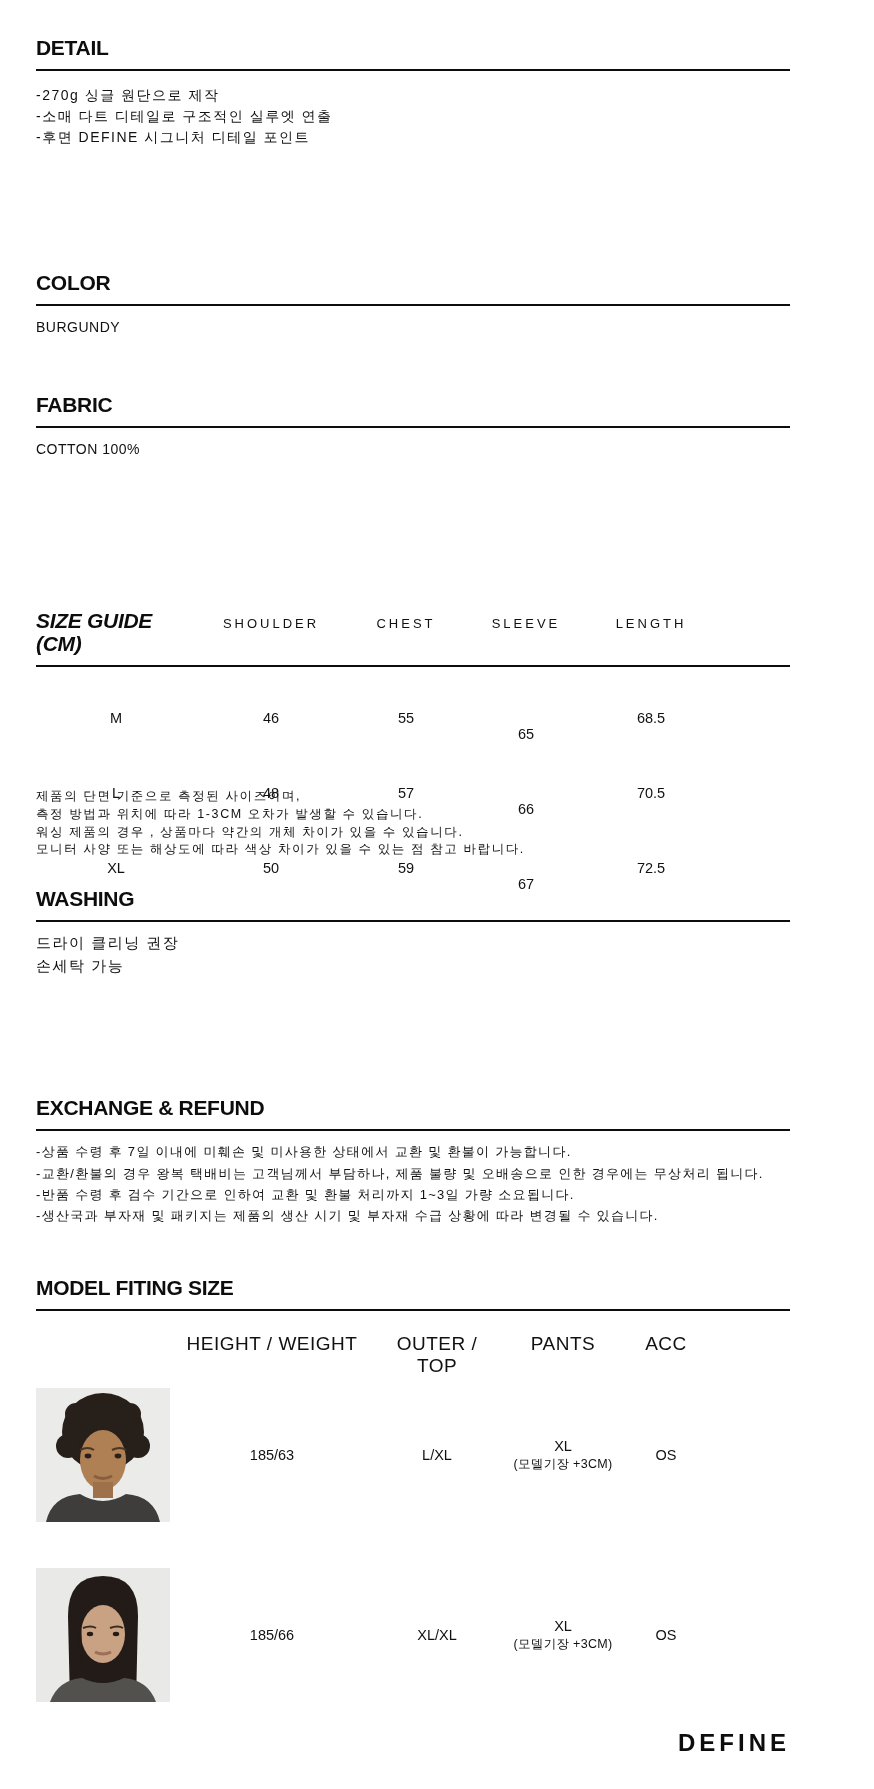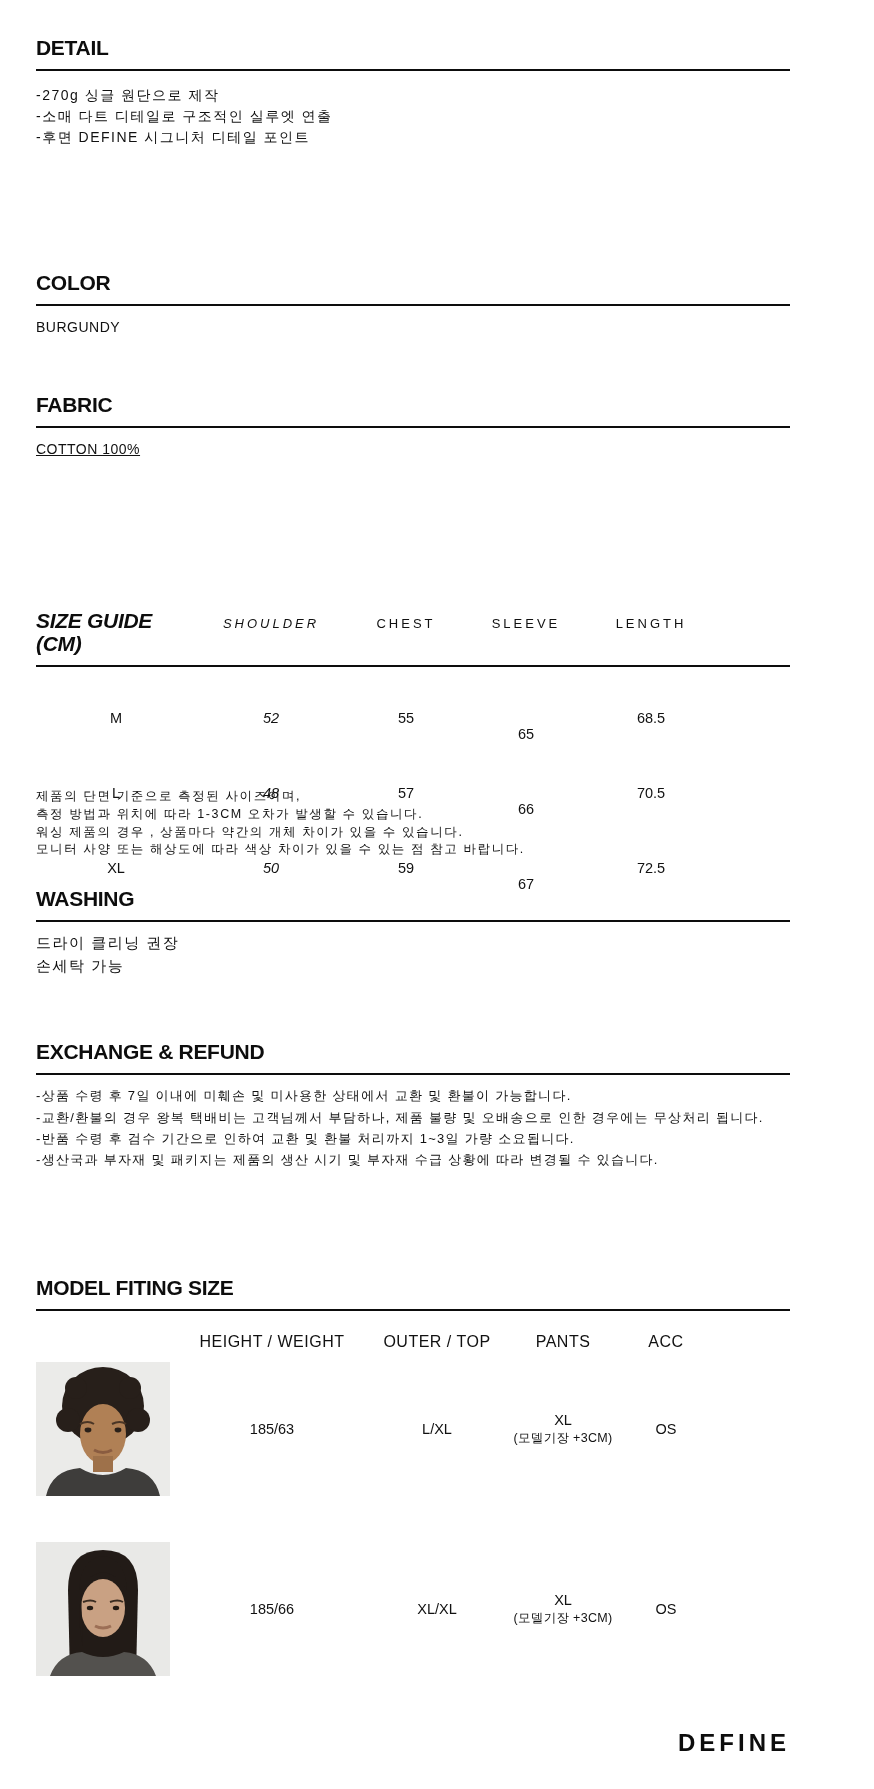--- a/index.html
+++ b/index.html
@@ -19,36 +19,36 @@
   .rule{border-bottom:2.5px solid #0d0d0d;margin-top:10px;}
   .body-ko{
     font-size:14px;letter-spacing:1.5px;line-height:1.5;color:#111;
   }
   .plain-val{font-size:14px;letter-spacing:0.5px;color:#111;}
 
   
   .sg-header{display:flex;align-items:baseline;}
   .sg-title-cell{width:160px;flex:0 0 160px;font-style:italic;}
   .sg-col{font-size:13px;font-weight:500;letter-spacing:3px;text-align:center;color:#111;}
-  .sg-c1{width:150px;flex:0 0 150px;font-style:italic;}
+  .sg-c1{width:150px;flex:0 0 150px;}
   .sg-c2{width:120px;flex:0 0 120px;}
   .sg-c3{width:120px;flex:0 0 120px;margin-top:32px;}
   .sg-c4{width:130px;flex:0 0 130px;}
   .sg-row{display:flex;align-items:center;margin-top:27px;}
   .sg-cell{font-size:14.5px;text-align:center;color:#111;}
   .sg-size{width:160px;flex:0 0 160px;}
   .notes{font-size:12.5px;letter-spacing:1.6px;line-height:1.42;color:#111;}
 
   
   .exch-lines{font-size:13px;letter-spacing:1.3px;line-height:1.65;color:#111;}
 
   
   .mf-header{display:flex;align-items:baseline;margin-top:22px;}
   .mf-photo-col{width:134px;flex:0 0 134px;}
-  .mf-col{font-size:16px;letter-spacing:0.5px;text-align:center;color:#111;}
+  .mf-col{font-size:19px;letter-spacing:0.5px;text-align:center;color:#111;}
   .mf-c1{width:204px;flex:0 0 204px;}
   .mf-c2{width:126px;flex:0 0 126px;}
   .mf-c3{width:126px;flex:0 0 126px;}
   .mf-c4{width:80px;flex:0 0 80px;}
   .mf-row{display:flex;align-items:center;}
   .mf-row-1{margin-top:11px;}
   .mf-row-2{margin-top:46px;}
   .mf-cell{font-size:14.5px;text-align:center;color:#111;}
   .mf-pants-note{font-size:12.5px;margin-top:2px;letter-spacing:0.3px;}
   .photo{width:134px;height:134px;display:block;}
@@ -75,36 +75,36 @@
 
   <div class="sec" style="top:271px;">
     <div class="sec-title">COLOR</div>
     <div class="rule"></div>
     <div class="plain-val" style="margin-top:13px;">BURGUNDY</div>
   </div>
 
   <div class="sec" style="top:393px;">
     <div class="sec-title">FABRIC</div>
     <div class="rule"></div>
-    <div class="plain-val" style="margin-top:13px;text-decoration:underline;">COTTON 100%</div>
+    <div class="plain-val" style="margin-top:13px;">COTTON 100%</div>
   </div>
 
   <div class="sec" style="top:584px;">
     <div class="sg-header">
       <div class="sg-title-cell sec-title">SIZE GUIDE (CM)</div>
       <div class="sg-col sg-c1">SHOULDER</div>
       <div class="sg-col sg-c2">CHEST</div>
       <div class="sg-col sg-c3">SLEEVE</div>
       <div class="sg-col sg-c4">LENGTH</div>
     </div>
     <div class="rule"></div>
 
     <div class="sg-row">
       <div class="sg-cell sg-size">M</div>
-      <div class="sg-cell sg-c1">52</div>
+      <div class="sg-cell sg-c1">46</div>
       <div class="sg-cell sg-c2">55</div>
       <div class="sg-cell sg-c3">65</div>
       <div class="sg-cell sg-c4">68.5</div>
     </div>
     <div class="sg-row">
       <div class="sg-cell sg-size">L</div>
       <div class="sg-cell sg-c1">48</div>
       <div class="sg-cell sg-c2">57</div>
       <div class="sg-cell sg-c3">66</div>
       <div class="sg-cell sg-c4">70.5</div>
@@ -127,21 +127,21 @@
 
   <div class="sec" style="top:887px;">
     <div class="sec-title">WASHING</div>
     <div class="rule"></div>
     <div class="body-ko" style="margin-top:10px;font-size:15px;">
       <div>드라이 클리닝 권장</div>
       <div>손세탁 가능</div>
     </div>
   </div>
 
-  <div class="sec" style="top:1040px;">
+  <div class="sec" style="top:1096px;">
     <div class="sec-title">EXCHANGE &amp; REFUND</div>
     <div class="rule"></div>
     <div class="exch-lines" style="margin-top:10px;">
       <div>-상품 수령 후 7일 이내에 미훼손 및 미사용한 상태에서 교환 및 환불이 가능합니다.</div>
       <div>-교환/환불의 경우 왕복 택배비는 고객님께서 부담하나, 제품 불량 및 오배송으로 인한 경우에는 무상처리 됩니다.</div>
       <div>-반품 수령 후 검수 기간으로 인하여 교환 및 환불 처리까지 1~3일 가량 소요됩니다.</div>
       <div>-생산국과 부자재 및 패키지는 제품의 생산 시기 및 부자재 수급 상황에 따라 변경될 수 있습니다.</div>
     </div>
   </div>
 

